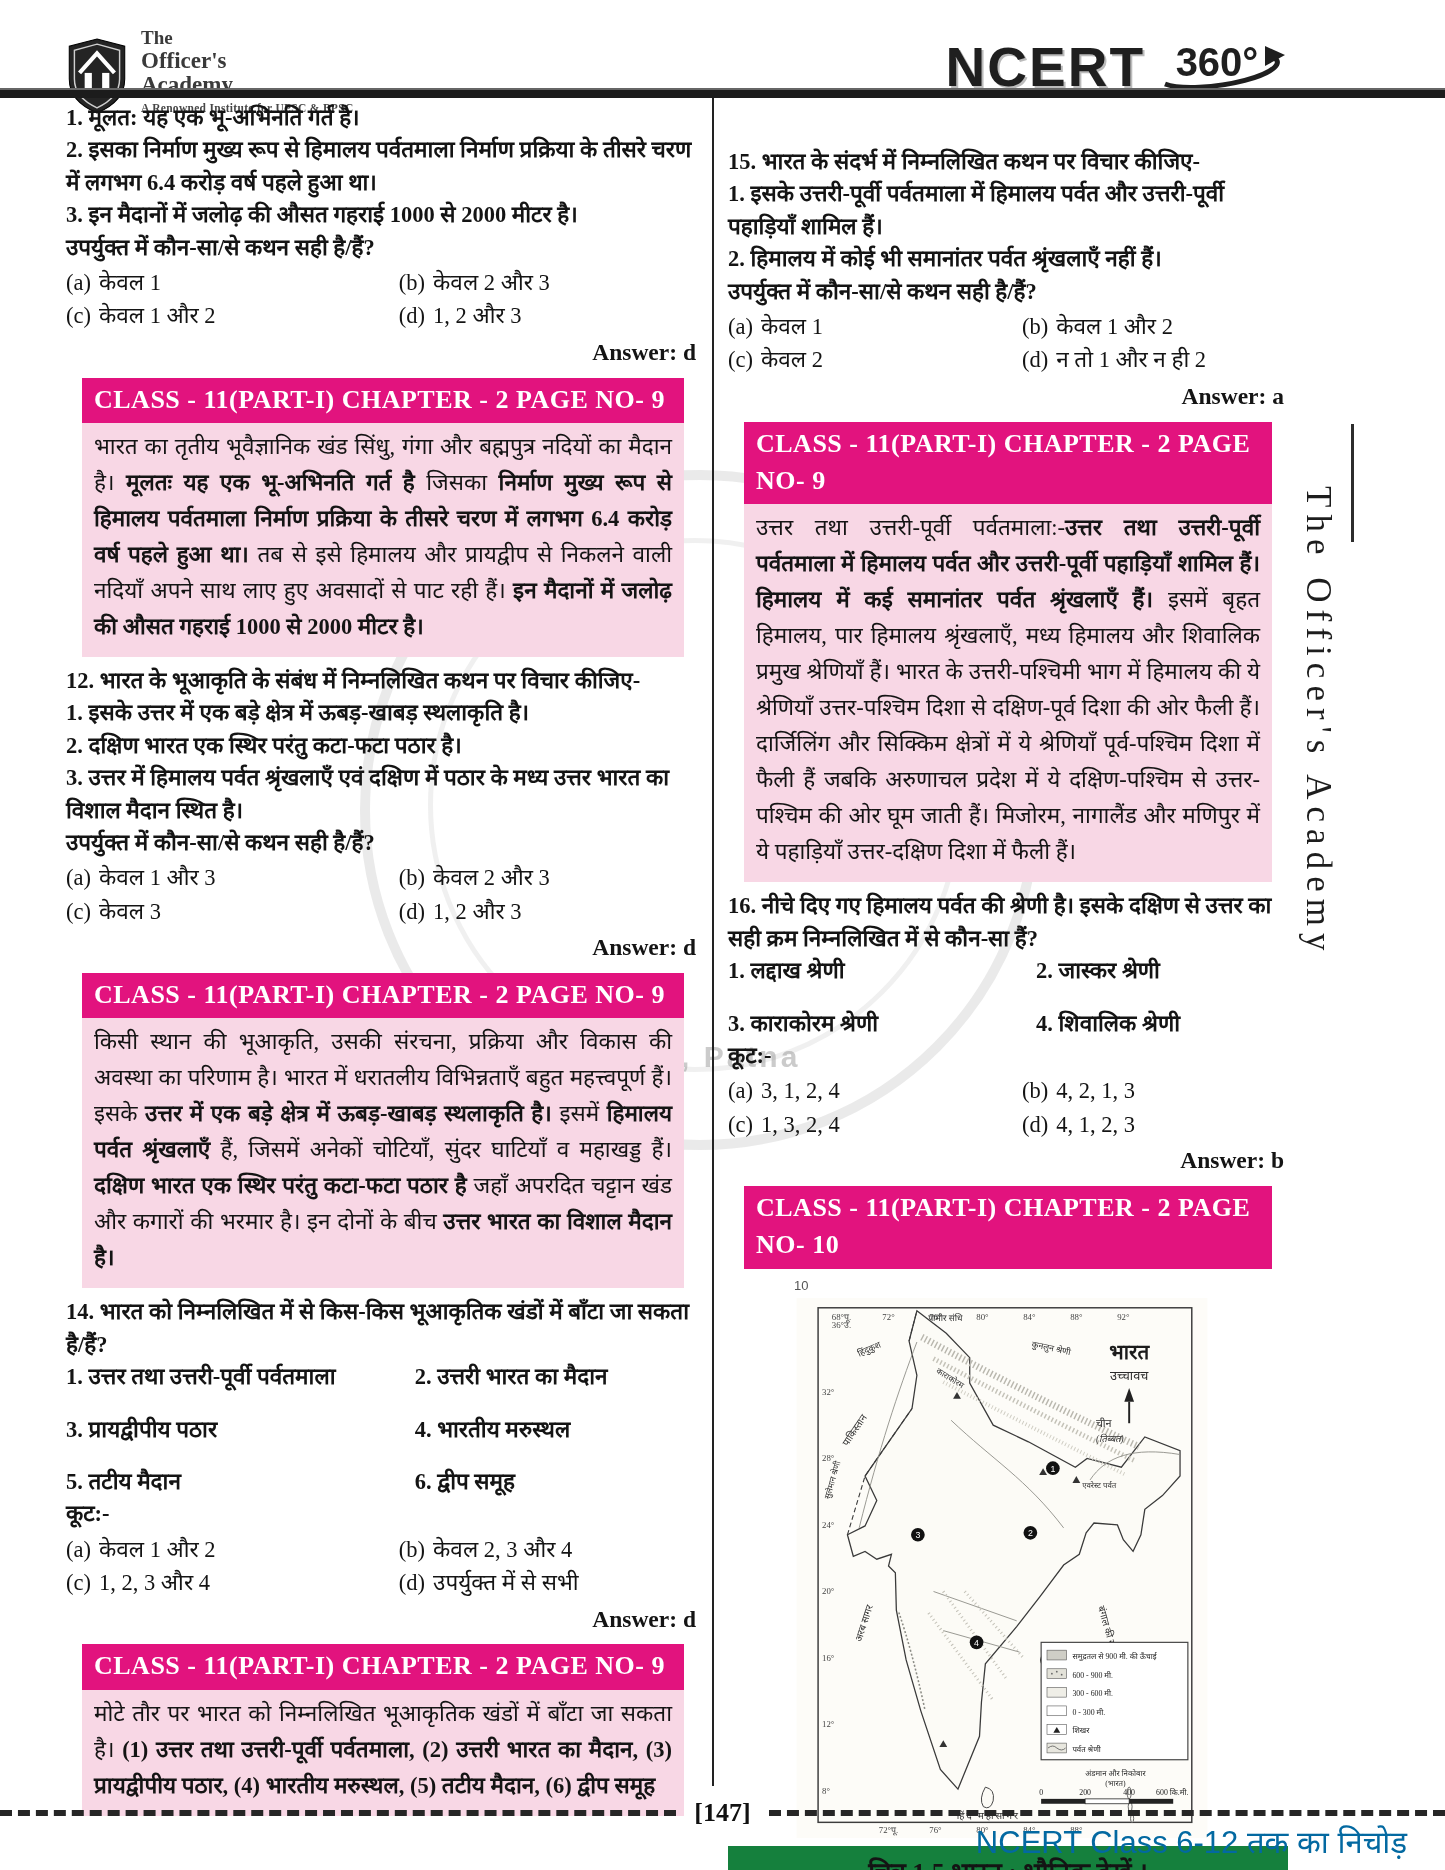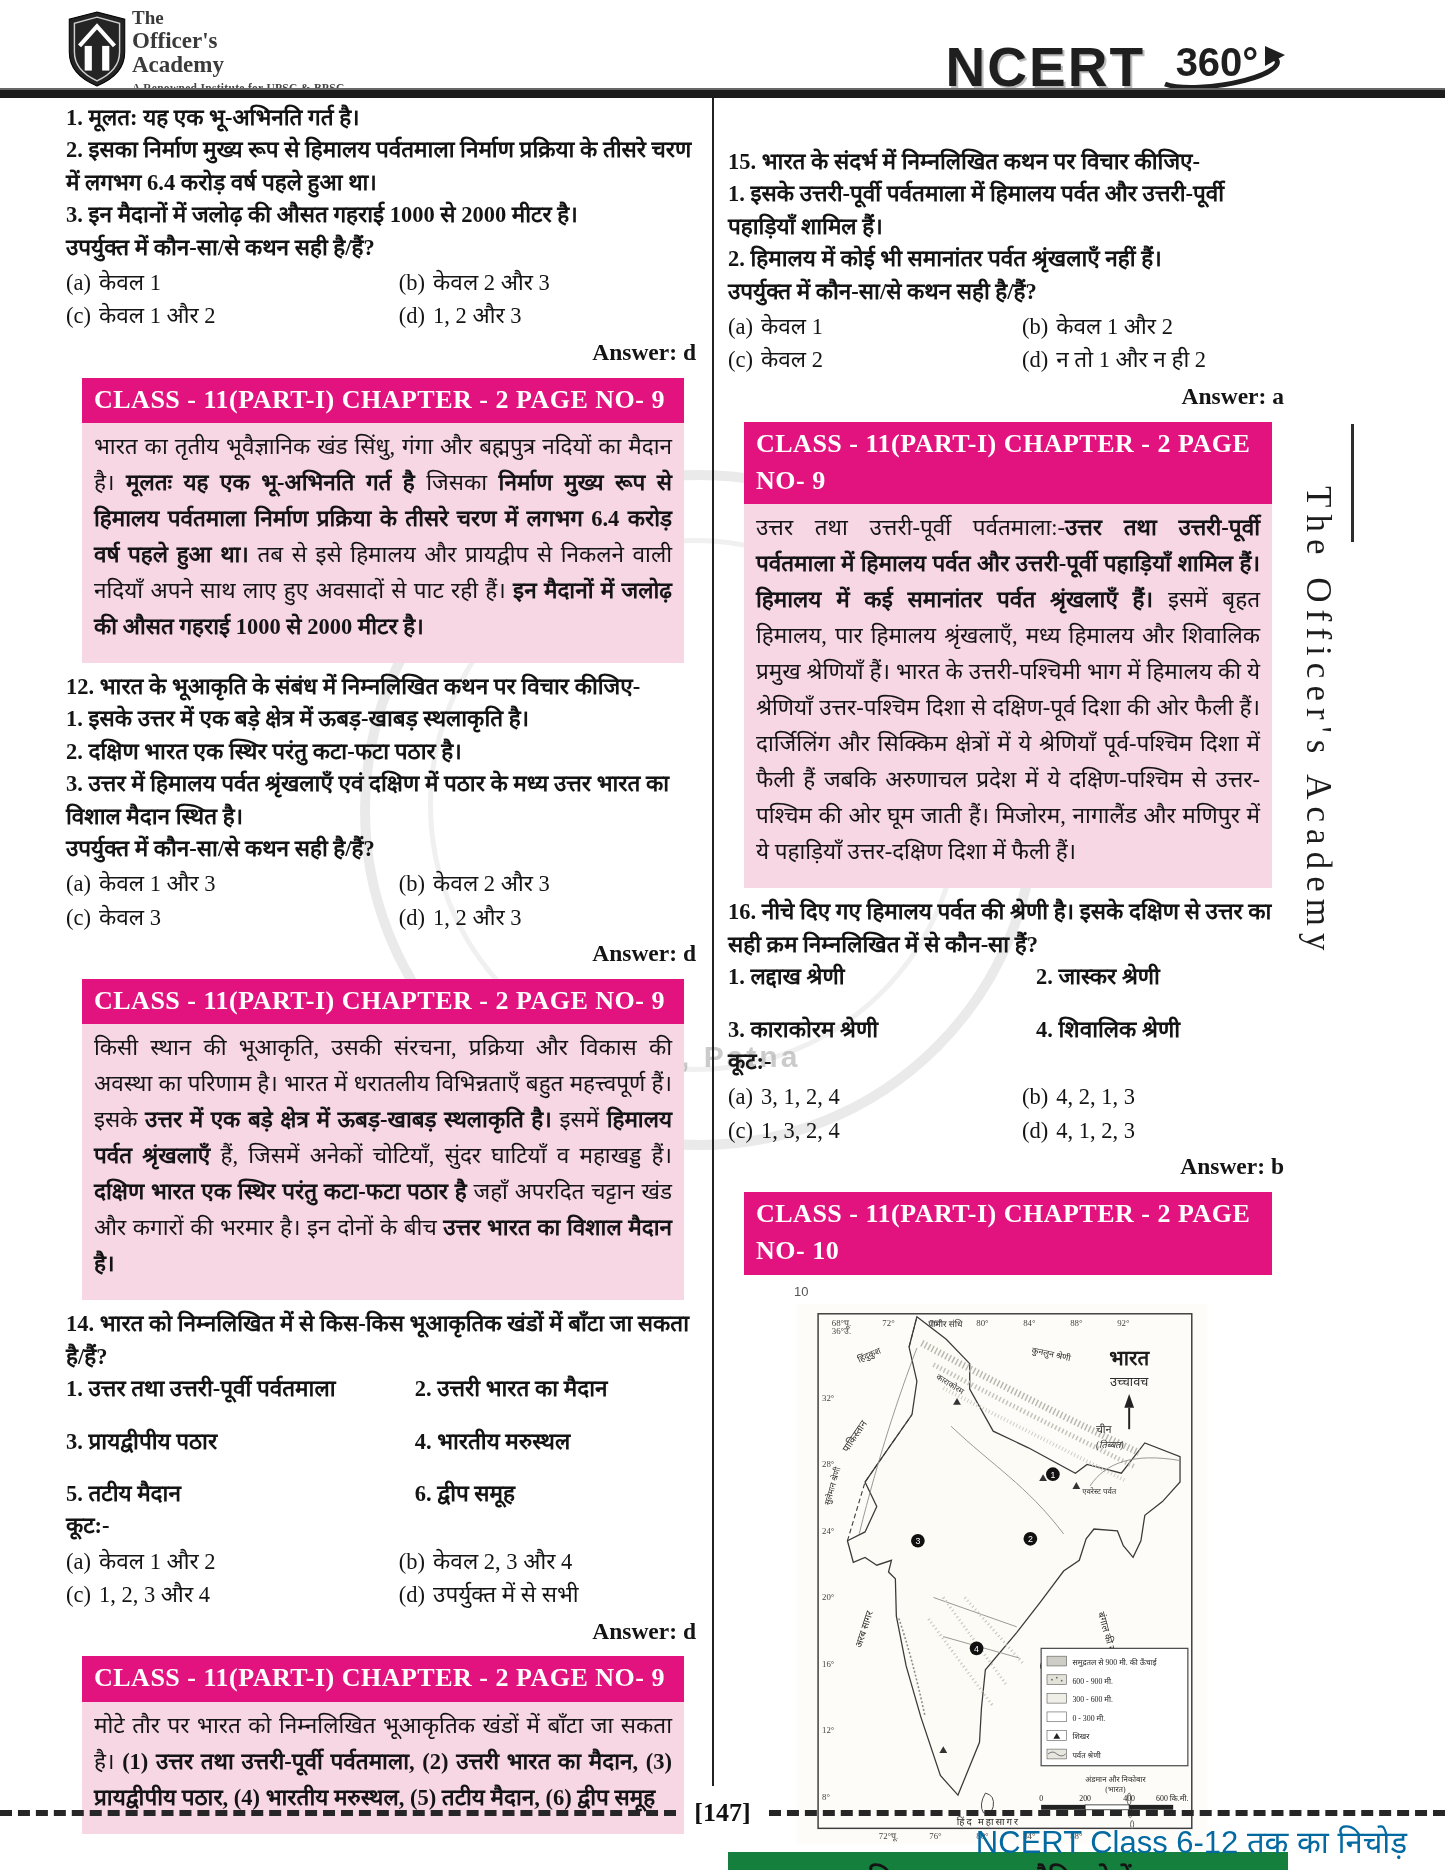--- a/index.html
+++ b/index.html
@@ -1,19 +1,19 @@
 <!DOCTYPE html>
 <html><head>
 <meta charset="utf-8">
 <style>
   html,body{margin:0;padding:0;background:#e9e9e9}
   .page{position:relative;width:1445px;height:1870px;background:#ffffff;overflow:hidden;
         font-family:"Liberation Serif",serif;color:#141414}
   
-  .hdr-logo{position:absolute;left:66px;top:4px;display:flex;gap:4px;align-items:center}
+  .hdr-logo{position:absolute;left:66px;top:24px;display:flex;gap:13px;align-items:flex-end}
   .logo-text{padding-top:4px;font-family:"Liberation Serif",serif;color:#3a3a3a}
   .logo-text .l1{font-size:19px;font-weight:bold;line-height:1.08}
   .logo-text .l2,.logo-text .l3{font-size:23px;font-weight:bold;line-height:1.08}
   .logo-tag{font-size:11.5px;font-weight:bold;color:#474747;margin-top:4px;letter-spacing:.3px}
   .brand{position:absolute;right:148px;top:34px;display:flex;align-items:center}
   .brand-name{font-family:"Liberation Sans",sans-serif;font-weight:900;font-size:55px;
               letter-spacing:2px;color:#1f1f1f;text-shadow:2px 2px 0 #bbb}
   .hdr-rule{position:absolute;top:88px;left:0;width:1445px;height:8px;background:#1c1c1c;border-top:2px solid #666}
   
   .wm-circle{position:absolute;border-radius:50%;pointer-events:none}
@@ -30,21 +30,21 @@
   .stmt{font-weight:bold}
   .prompt{font-weight:bold}
   .opts{display:grid;grid-template-columns:1.05fr .95fr;row-gap:1px;margin:3px 0 2px}
   .opt .k{margin-right:8px}
   .answer{text-align:right;font-weight:bold;font-size:23.5px;margin:3px 4px 6px 0}
   .items{display:grid;grid-template-columns:1.1fr .9fr;row-gap:20px;font-weight:bold}
   .koot{font-weight:bold}
   .pink-block{margin:8px 16px}
   .pink-head{background:#e2137e;color:#fff;font-weight:bold;font-size:26px;
              padding:3px 12px 5px;letter-spacing:.5px}
-  .pink-body{background:#f8d7e5;padding:6px 12px 18px;font-size:22.5px;line-height:1.6;text-align:justify}
+  .pink-body{background:#f8d7e5;padding:6px 12px 12px;font-size:22.5px;line-height:1.6;text-align:justify}
   .pink-body b{font-weight:bold}
   
   .fig-marker{font-size:13px;color:#555;font-family:"Liberation Sans",sans-serif;margin:4px 0 0 66px}
   .map-wrap{margin-left:66px;margin-top:2px}
   svg.map{display:block;font-family:"Liberation Serif",serif}
   .caption{background:#15803d;margin-top:8px;padding:8px 0 10px;text-align:center;
            font-weight:bold;font-size:26px}
   
   .side-text{position:absolute;left:1298px;top:486px;writing-mode:vertical-rl;
              font-size:35px;letter-spacing:7px;color:#1d1d1d;font-weight:500}

